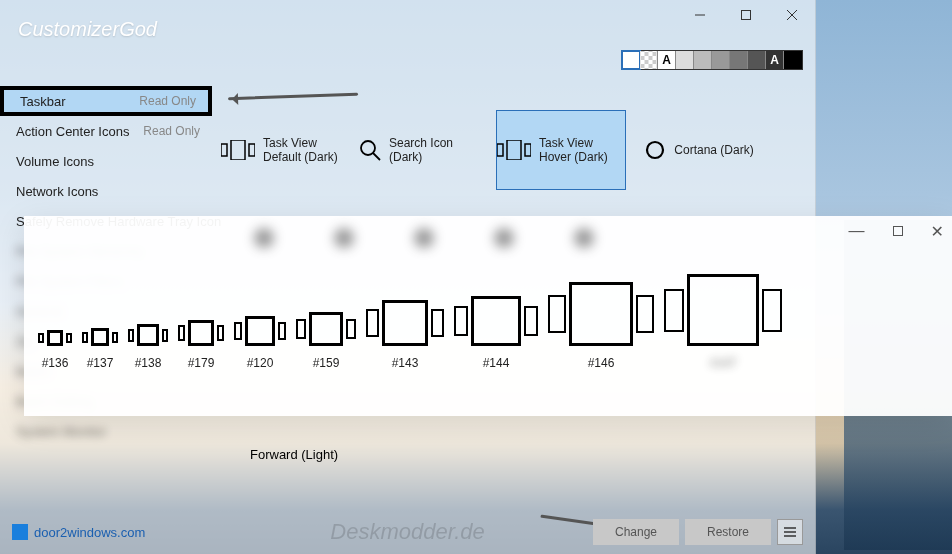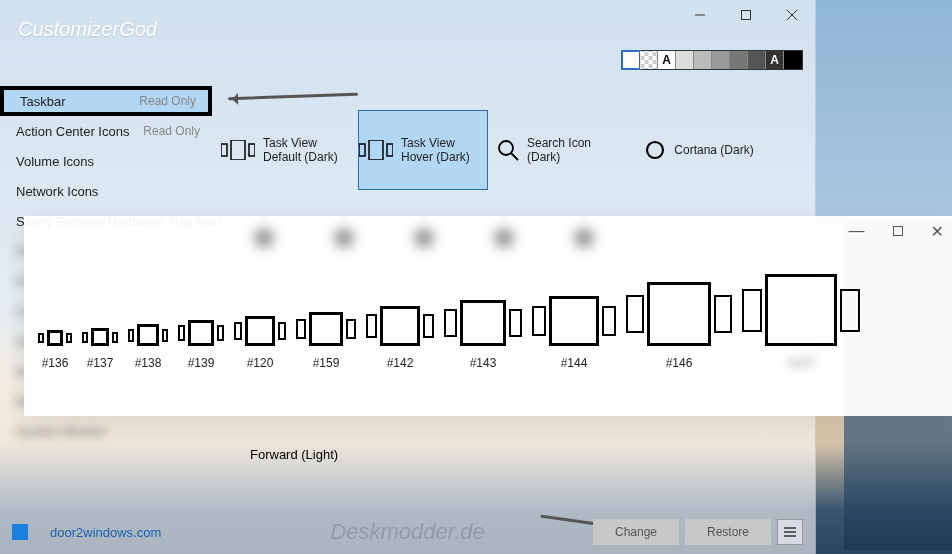--- a/index.html
+++ b/index.html
@@ -30,21 +30,21 @@
 .icon-cell.selected { background: #b2d7f4; border: 1px solid #2a6fb8; }
 .icon-glyph { height: 28px; display:flex; align-items:center; }
 
 .arrow { position: absolute; background: #555; height: 3px; border-radius: 2px; }
 .arrow::before { content:''; position:absolute; left:-2px; top:-4px; border: 6px solid transparent; border-right-color:#555; }
 .arrow1 { top: 95px; left: 228px; width: 130px; transform: rotate(-2deg); }
 .arrow2 { bottom: 28px; left: 540px; width: 120px; transform: rotate(8deg); }
 .arrow2::before { left:auto; right:-2px; border-right-color:transparent; border-left-color:#555; }
 
 .bottombar { position: absolute; bottom: 0; left: 0; right: 0; height: 44px; display: flex; align-items: center; padding: 0 12px; justify-content: space-between; }
-.brand { display:flex; align-items:center; gap:22px; font-size:13px; color:#1a5fb0; }
+.brand { display:flex; align-items:center; gap:6px; font-size:13px; color:#1a5fb0; }
 .brand-sq { width:16px; height:16px; background:#1a7fdd; }
 .watermark { position:absolute; left:50%; transform:translateX(-50%); font-size:22px; font-style:italic; color: rgba(0,0,0,0.15); }
 .actions { display:flex; gap:6px; align-items:center; }
 .btn { width: 86px; height: 26px; background: #c8c8c8; color:#555; font-size:12px; display:flex; align-items:center; justify-content:center; cursor:pointer; }
 .menu-btn { width:26px; height:26px; border:1px solid #999; display:flex; align-items:center; justify-content:center; cursor:pointer; background:rgba(255,255,255,0.5); }
 
 
 .overlay { position:absolute; top: 216px; left: 24px; width: 928px; height: 200px; background: rgba(255,255,255,0.95); box-shadow: 0 8px 30px rgba(0,0,0,0.1); }
 .overlay-controls { position:absolute; top:6px; right:8px; display:flex; gap: 28px; color:#555; }
 .overlay-row { display:flex; align-items:flex-end; gap: 10px; padding: 58px 14px 0; }
@@ -147,43 +147,43 @@
       <div class="icon-grid" id="grid">
           <div class="icon-cell">
             <div class="icon-glyph">
               <svg width="34" height="20" viewBox="0 0 34 20">
                 <rect x="0" y="4" width="6" height="12" fill="none" stroke="#000" stroke-width="1.5"></rect>
                 <rect x="10" y="0" width="14" height="20" fill="none" stroke="#000" stroke-width="1.5"></rect>
                 <rect x="28" y="4" width="6" height="12" fill="none" stroke="#000" stroke-width="1.5"></rect>
               </svg>
             </div>
             <div>Task View Default (Dark)</div>
+          </div>
+          <div class="icon-cell">
+            <div class="icon-glyph">
+              <svg width="22" height="22" viewBox="0 0 22 22">
+                <circle cx="9" cy="9" r="7" fill="none" stroke="#000" stroke-width="1.8"></circle>
+                <line x1="14" y1="14" x2="21" y2="21" stroke="#000" stroke-width="1.8"></line>
+              </svg>
+            </div>
+            <div>Search Icon (Dark)</div>
           </div>
           <div class="icon-cell selected">
             <div class="icon-glyph">
               <svg width="34" height="20" viewBox="0 0 34 20">
                 <rect x="0" y="4" width="6" height="12" fill="none" stroke="#000" stroke-width="1.5"></rect>
                 <rect x="10" y="0" width="14" height="20" fill="none" stroke="#000" stroke-width="1.5"></rect>
                 <rect x="28" y="4" width="6" height="12" fill="none" stroke="#000" stroke-width="1.5"></rect>
               </svg>
             </div>
             <div>Task View Hover (Dark)</div>
           </div>
           <div class="icon-cell">
             <div class="icon-glyph">
               <svg width="22" height="22" viewBox="0 0 22 22">
-                <circle cx="9" cy="9" r="7" fill="none" stroke="#000" stroke-width="1.8"></circle>
-                <line x1="14" y1="14" x2="21" y2="21" stroke="#000" stroke-width="1.8"></line>
-              </svg>
-            </div>
-            <div>Search Icon (Dark)</div>
-          </div>
-          <div class="icon-cell">
-            <div class="icon-glyph">
-              <svg width="22" height="22" viewBox="0 0 22 22">
                 <circle cx="11" cy="11" r="8" fill="none" stroke="#000" stroke-width="2.2"></circle>
               </svg>
             </div>
             <div>Cortana (Dark)</div>
           </div>
         </div>
     </div>
   </div>
 
   <div class="arrow arrow1"></div>
@@ -250,48 +250,40 @@
           <div class="sq" style="width:6px;height:13px"></div>
         </div>
         <div class="ov-label">#138</div>
       </div>
       <div class="ov-item">
         <div class="ov-glyph">
           <div class="sq" style="width:7px;height:16px"></div>
           <div class="sq main" style="width:26px;height:26px"></div>
           <div class="sq" style="width:7px;height:16px"></div>
         </div>
-        <div class="ov-label">#139</div>
+        <div class="ov-label">#179</div>
       </div>
       <div class="ov-item">
         <div class="ov-glyph">
           <div class="sq" style="width:8px;height:18px"></div>
           <div class="sq main" style="width:30px;height:30px"></div>
           <div class="sq" style="width:8px;height:18px"></div>
         </div>
         <div class="ov-label">#120</div>
       </div>
       <div class="ov-item">
         <div class="ov-glyph">
           <div class="sq" style="width:10px;height:20px"></div>
           <div class="sq main" style="width:34px;height:34px"></div>
           <div class="sq" style="width:10px;height:20px"></div>
         </div>
         <div class="ov-label">#159</div>
       </div>
       <div class="ov-item">
         <div class="ov-glyph">
-          <div class="sq" style="width:11px;height:24px"></div>
-          <div class="sq main" style="width:40px;height:40px"></div>
-          <div class="sq" style="width:11px;height:24px"></div>
-        </div>
-        <div class="ov-label">#142</div>
-      </div>
-      <div class="ov-item">
-        <div class="ov-glyph">
           <div class="sq" style="width:13px;height:28px"></div>
           <div class="sq main" style="width:46px;height:46px"></div>
           <div class="sq" style="width:13px;height:28px"></div>
         </div>
         <div class="ov-label">#143</div>
       </div>
       <div class="ov-item">
         <div class="ov-glyph">
           <div class="sq" style="width:14px;height:30px"></div>
           <div class="sq main" style="width:50px;height:50px"></div>

